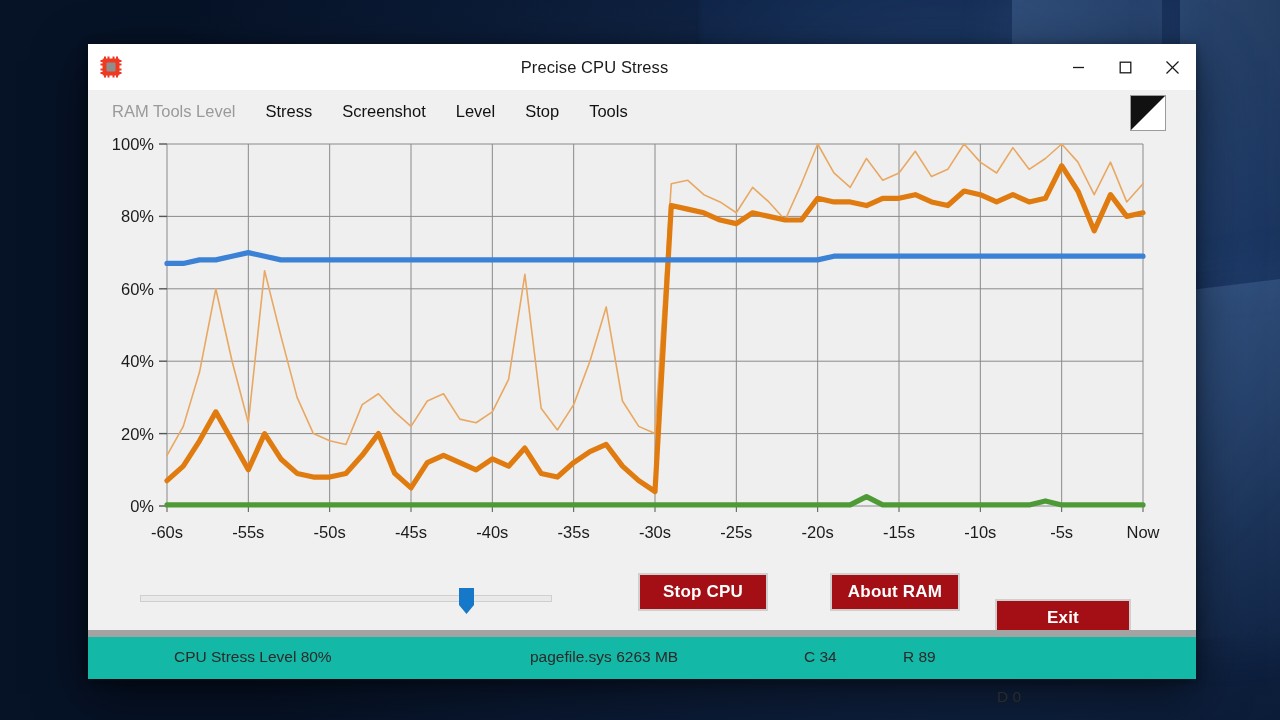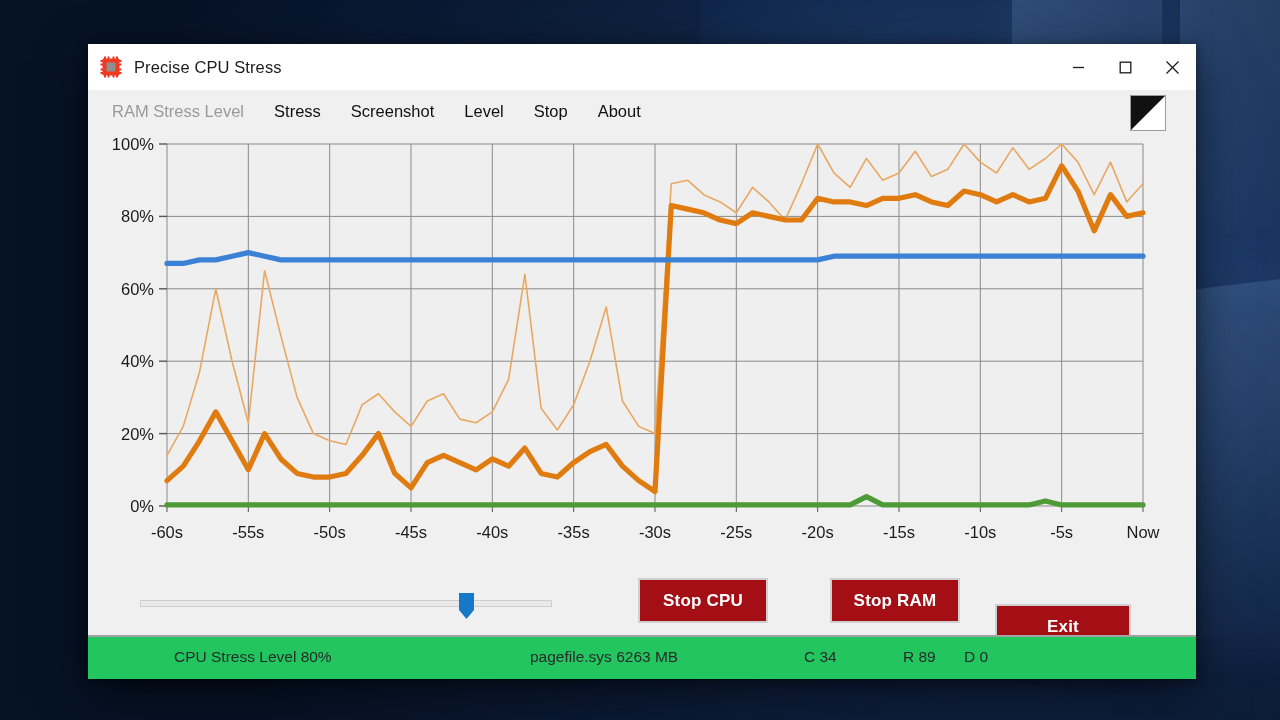--- a/index.html
+++ b/index.html
@@ -52,20 +52,21 @@
     flex-direction: column;
   }
 
   
   #title-bar {
     height: 46px;
     background: #ffffff;
     display: flex;
     align-items: center;
     flex: none;
+    text-align: center;
   }
   #app-icon {
     width: 22px; height: 22px;
     margin-left: 12px; margin-right: 12px;
     position: relative;
     flex: none;
   }
   #title-text {
     font-size: 16.5px;
     color: #1b1b1b;
@@ -138,55 +139,55 @@
     box-sizing: border-box;
   }
   #slider-thumb {
     position: absolute;
     left: 318px; top: 1px;
     width: 17px; height: 28px;
   }
   .red-button {
     position: absolute;
     top: 9px;
-    height: 45px;
+    height: 38px;
     background: #a30f15;
     border: 2px solid #cfcfcf;
     color: #ffffff;
     font-size: 17px;
     font-weight: bold;
     display: flex; align-items: center; justify-content: center;
     box-sizing: border-box;
     letter-spacing: .2px;
   }
   #btn-stop-cpu { left: 550px; width: 130px; }
   #btn-stop-ram { left: 742px; width: 130px; }
   #btn-exit     { left: 907px; width: 136px; margin-top: 26px; }
 
   
   #status-bar {
     height: 42px;
     flex: none;
-    background: #22c55e;
-    border-top: 2px solid #a3a3a3;
+    background: #14b8a6;
+    border-top: 7px solid #a3a3a3;
     position: relative;
     padding-left: 33px;
   }
   .status-cell {
     position: absolute;
     top: 11px;
     font-size: 15.5px;
     color: #2a2a2a;
     white-space: nowrap;
   }
   #status-cpu      { left: 86px; }
   #status-pagefile { left: 442px; text-align: right; }
   #status-c        { left: 716px; }
   #status-r        { left: 815px; }
-  #status-d        { left: 876px; }
+  #status-d        { left: 909px; margin-top: 40px; }
 </style>
 </head>
 <body>
 
 <div id="desktop">
   <div id="wallpaper-glow"></div>
   <div class="pane" id="pane-a"></div>
   <div class="pane" id="pane-b"></div>
   <div class="pane" id="pane-c"></div>
   <div class="pane" id="pane-d"></div>
@@ -224,26 +225,26 @@
     </div>
     <div class="win-btn">
       <svg width="15" height="15" viewBox="0 0 15 15">
           <line x1="1.5" y1="1.5" x2="13.5" y2="13.5" stroke="#1a1a1a" stroke-width="1.3"></line>
           <line x1="13.5" y1="1.5" x2="1.5" y2="13.5" stroke="#1a1a1a" stroke-width="1.3"></line>
         </svg>
     </div>
   </div>
 
   <div id="menu-bar">
-    <div class="menu-item disabled">RAM Stress Level</div>
+    <div class="menu-item disabled">RAM Tools Level</div>
     <div class="menu-item">Stress</div>
     <div class="menu-item">Screenshot</div>
     <div class="menu-item">Level</div>
     <div class="menu-item">Stop</div>
-    <div class="menu-item">About</div>
+    <div class="menu-item">Tools</div>
     <div id="graph-mode-icon">
         <div class="tri"></div>
       </div>
   </div>
 
   <div id="chart-area">
     <svg id="chart-svg" width="1108" height="440">
         <rect x="79" y="12" width="976" height="362" fill="#efefef"></rect>
         <line x1="79" y1="12" x2="79" y2="374" stroke="#8a8a8a" stroke-width="1"></line>
         <line x1="79" y1="374" x2="79" y2="380" stroke="#555" stroke-width="1"></line>
@@ -312,21 +313,21 @@
   <div id="controls-row">
     <div id="slider">
       <div id="slider-track"></div>
       <div id="slider-thumb">
         <svg width="17" height="28" viewBox="0 0 17 28">
           <path d="M1 1 H16 V18 L8.5 27 L1 18 Z" fill="#1678c8"></path>
         </svg>
       </div>
     </div>
     <div class="red-button" id="btn-stop-cpu">Stop CPU</div>
-    <div class="red-button" id="btn-stop-ram">Stop RAM</div>
+    <div class="red-button" id="btn-stop-ram">About RAM</div>
     <div class="red-button" id="btn-exit">Exit</div>
   </div>
 
   <div id="status-bar">
     <div class="status-cell" id="status-cpu">CPU Stress Level 80%</div>
     <div class="status-cell" id="status-pagefile">pagefile.sys 6263 MB</div>
     <div class="status-cell" id="status-c">C 34</div>
     <div class="status-cell" id="status-r">R 89</div>
     <div class="status-cell" id="status-d">D 0</div>
   </div>

